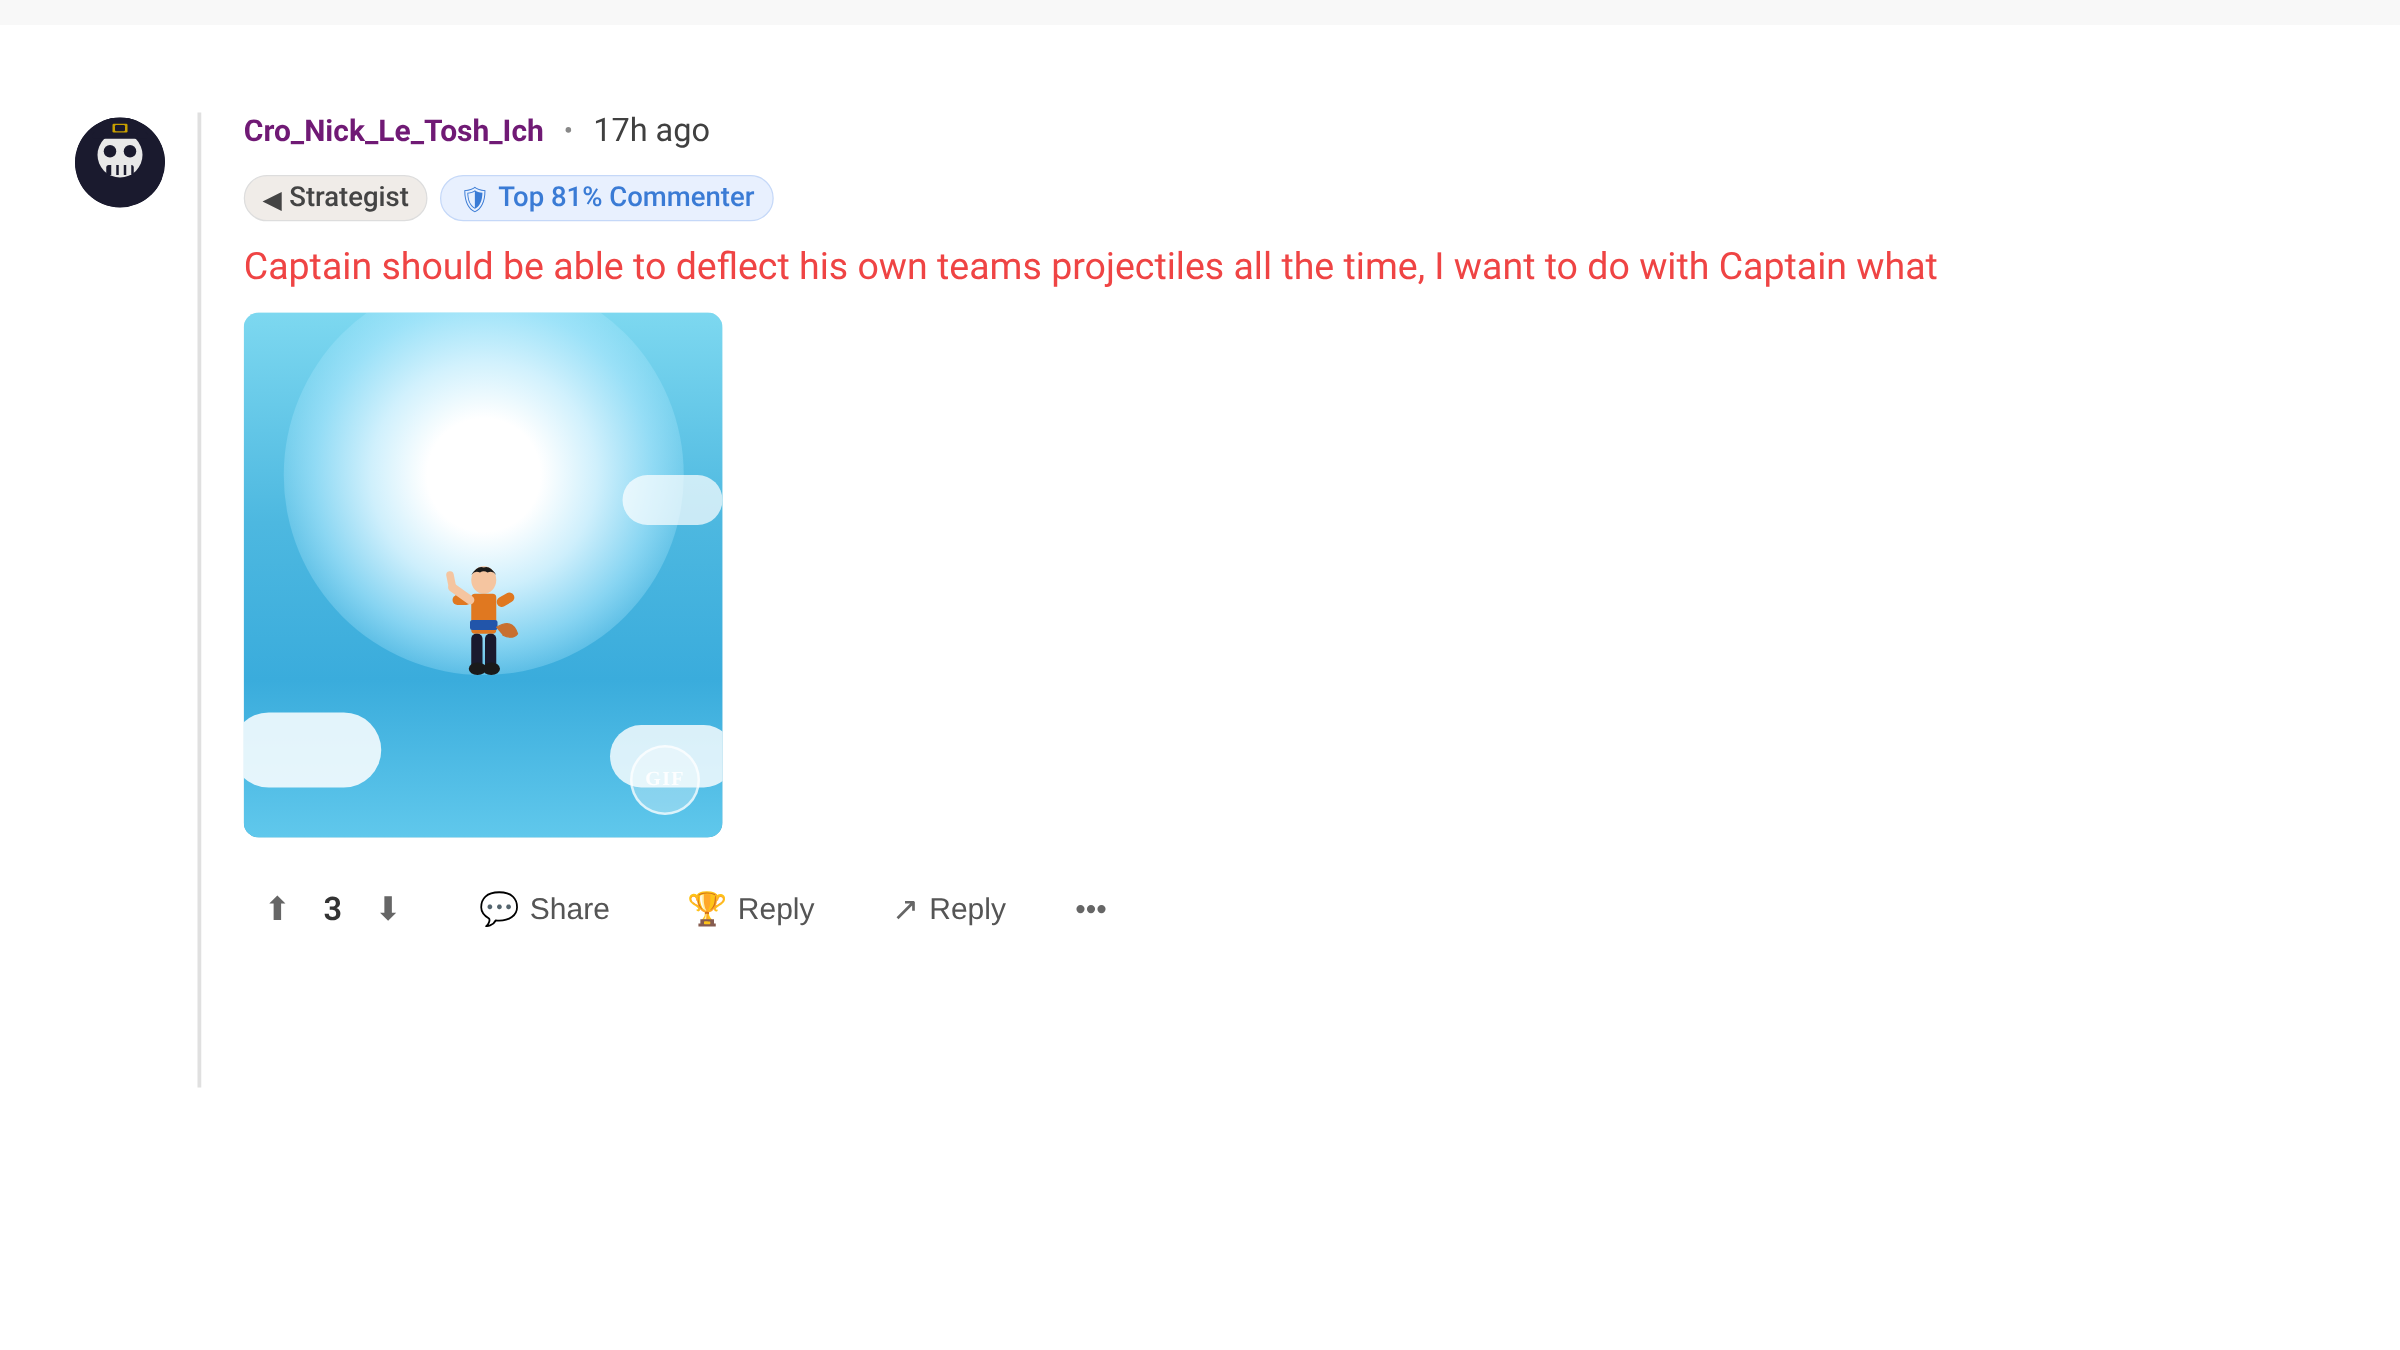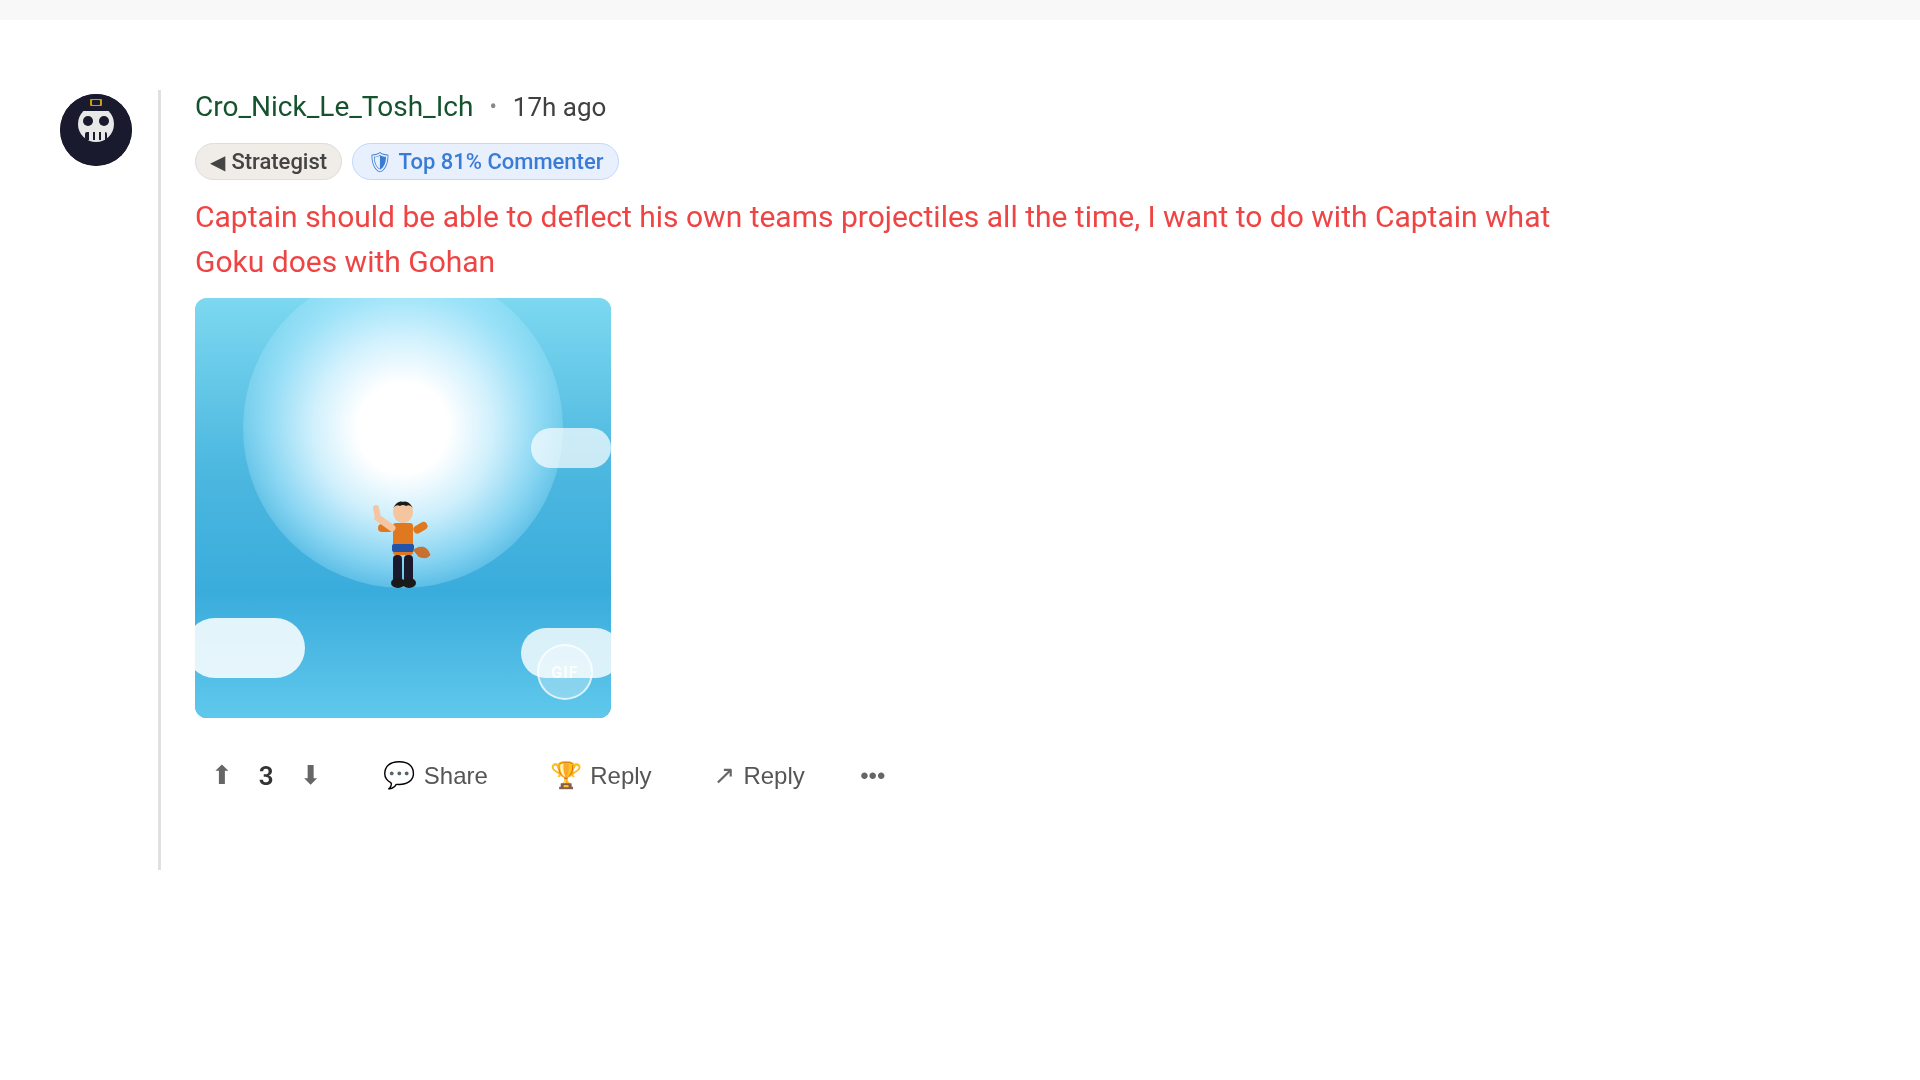--- a/index.html
+++ b/index.html
@@ -55,23 +55,23 @@
       flex-direction: column;
       gap: 14px;
     }
     .comment-header {
       display: flex;
       align-items: center;
       gap: 16px;
       flex-wrap: wrap;
     }
     .username {
-      font-size: 28px;
-      font-weight: 400;
-      color: #14532d;
+      font-size: 24px;
+      font-weight: 700;
+      color: #701a75;
     }
     .dot-separator {
       color: #888;
       font-size: 22px;
     }
     .timestamp {
       font-size: 26px;
       color: #404040;
     }
     .badges {
@@ -101,26 +101,27 @@
     .badge-icon {
       font-size: 20px;
     }
     .comment-text {
       font-size: 30px;
       color: #ef4444;
       line-height: 1.5;
       max-width: 1400px;
     }
     .gif-container {
-      width: 416px;
+      width: 383px;
       height: 420px;
       border-radius: 12px;
       overflow: hidden;
       position: relative;
       flex-shrink: 0;
+      font-family: Liberation Serif, serif;
     }
     .gif-image {
       width: 100%;
       height: 100%;
       display: flex;
       align-items: center;
       justify-content: center;
       position: relative;
       background: linear-gradient(180deg, #a8e4f0 0%, #5bc8e8 30%, #3baed4 60%, #2d9bc4 100%);
     }
@@ -287,21 +288,20 @@
           <span>Strategist</span>
         </span>
         <span class="badge badge-commenter">
           <span class="badge-icon">🛡</span>
           <span>Top 81% Commenter</span>
         </span>
       </div>
 
       <div class="comment-text">
         <span>Captain should be able to deflect his own teams projectiles all the time, I want to do with Captain what</span><br>
-        <span>Goku does with Gohan</span>
       </div>
 
       <div class="gif-container">
         <div class="gif-image">
           <div class="gif-sky"></div>
           <div class="gif-glow"></div>
           <div class="gif-clouds-left"></div>
           <div class="gif-clouds-right"></div>
           <div class="gif-clouds-top-right"></div>
 

